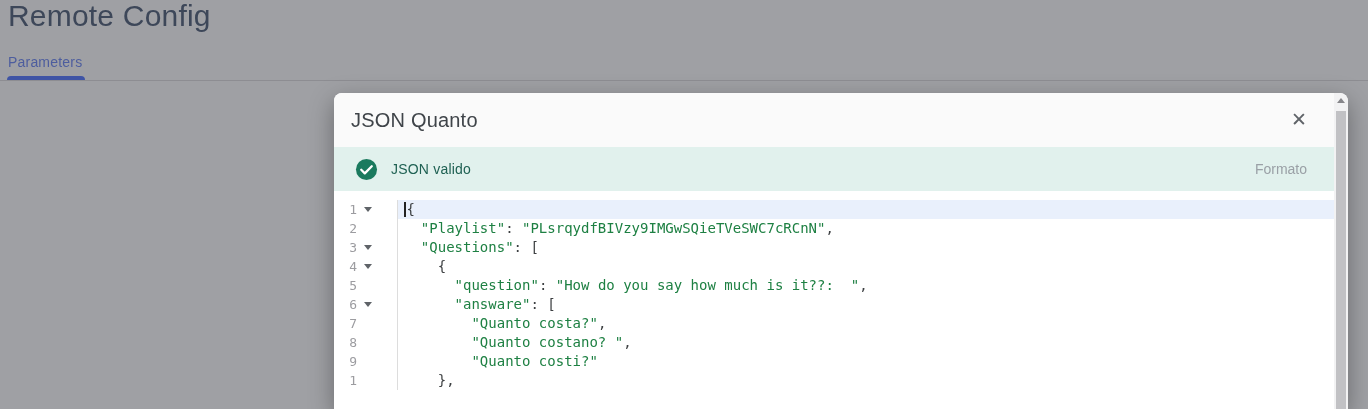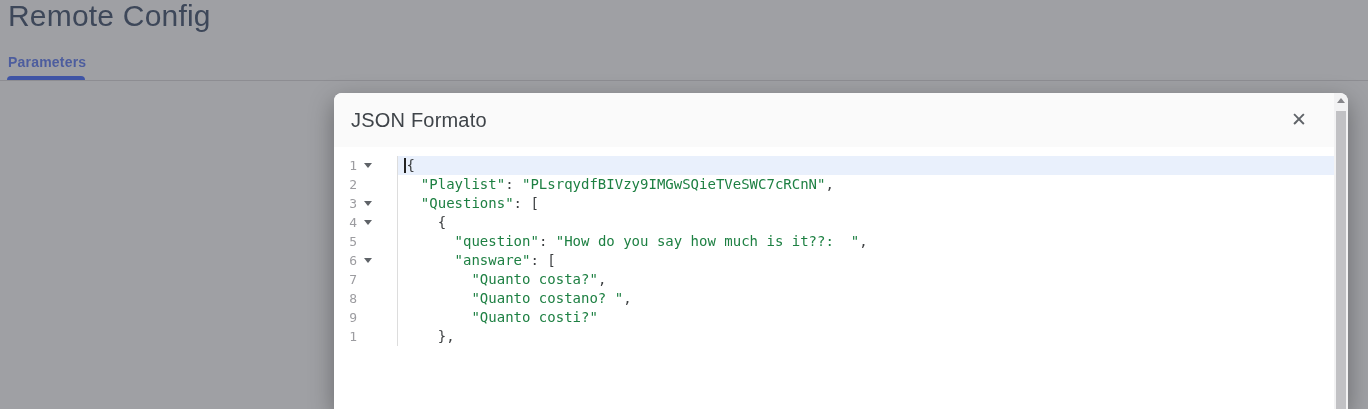--- a/index.html
+++ b/index.html
@@ -12,21 +12,21 @@
 
   
   .backdrop { position: absolute; inset: 0; }
   .page-title {
     position: absolute; left: 8px; top: -4px;
     font-size: 30px; font-weight: 500; color: #3d4759;
     letter-spacing: 0.2px; line-height: 40px;
   }
   .tab {
     position: absolute; left: 8px; top: 54px;
-    font-size: 14px; font-weight: 700; color: #4d5d9e; letter-spacing: .2px;
+    font-size: 14px; font-weight: 400; color: #4d5d9e; letter-spacing: .2px;
   }
   .tab-underline {
     position: absolute; left: 7px; top: 76px; width: 78px; height: 5px;
     background: #3f54a5; border-radius: 4px 4px 0 0;
   }
   .tabs-divider {
     position: absolute; left: 0; top: 80px; width: 1368px; height: 1px;
     background: #8d8d92;
   }
 
@@ -92,26 +92,34 @@
   <h1 class="page-title">Remote Config</h1>
   <div class="tab">Parameters</div>
   <div class="tab-underline"></div>
   <div class="tabs-divider"></div>
 </div>
 
 <div class="modal">
   <div class="modal-content">
 
     <div class="modal-header">
-      <span class="modal-title">JSON Formato</span>
+      <span class="modal-title">JSON Quanto</span>
       <button class="close-btn">
         <span>✕</span>
       </button>
     </div>
 
+    <div class="status-bar">
+      <svg class="check-circle" viewBox="0 0 24 24">
+        <circle cx="12" cy="12" r="11" fill="#1a7a5e"></circle>
+        <path d="M6.5 12.3 L10.2 16 L17.5 8.6" fill="none" stroke="#ffffff" stroke-width="2.4" stroke-linecap="round" stroke-linejoin="round"></path>
+      </svg>
+      <span class="status-msg">JSON valido</span>
+      <button class="format-btn">Formato</button>
+    </div>
 
     <div class="editor">
       <div>
           <div class="line-row">
             <div class="gutter">
               <span class="lnum">1</span>
               <span class="fold show"></span>
             </div>
             <div class="code active"><span class="caret"></span><span class="tok-p">{</span></div>
           </div>

